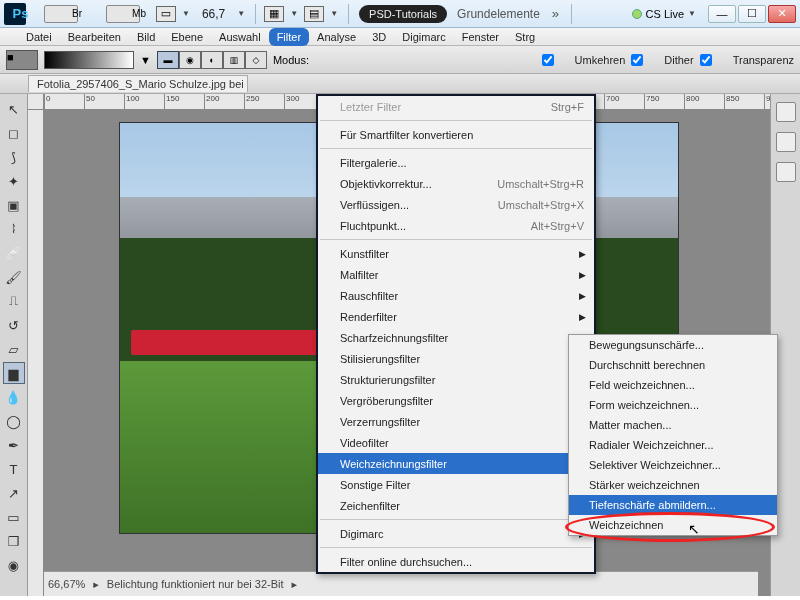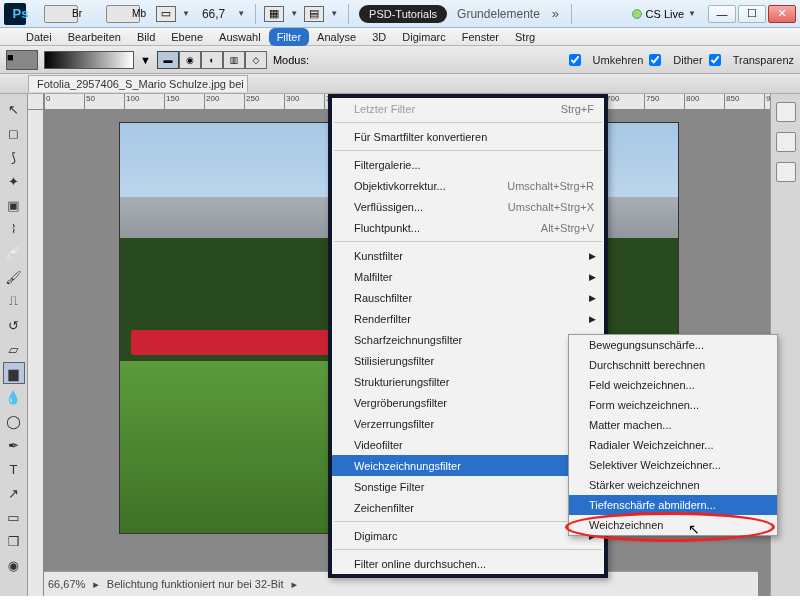--- a/index.html
+++ b/index.html
@@ -21,21 +21,21 @@
 .winbtn.close { background:linear-gradient(#f7a9a9,#e26b5f); border-color:#a33; color:#fff;}
 .menubar { height:18px; background:linear-gradient(#f5f5f5,#e7e7e7); border-bottom:1px solid #b5b5b5; display:flex; align-items:center; padding:0 18px;}
 .menubar .mitem { padding:3px 8px; color:#222; border-radius:2px;}
 .menubar .mitem.open { background:#2a6fc9; color:#fff;border-radius:6px;}
 .optbar { height:28px; background:linear-gradient(#ececec,#d6d6d6); border-bottom:1px solid #aaa; display:flex; align-items:center; padding:0 6px; gap:6px;}
 .optbar .swatch { width:32px; height:20px; background:#888; border:1px solid #555;}
 .optbar .grad { width:90px; height:18px; background:linear-gradient(90deg,#000,#fff); border:1px solid #555;}
 .optbar .gradbtns { display:flex; }
 .optbar .gb { width:22px; height:18px; border:1px solid #666; background:#e2e2e2; display:flex; align-items:center; justify-content:center; font-size:9px;}
 .optbar .gb.sel { background:#b8c8da; border-color:#345;}
-.optbar .chk { display:flex; align-items:center; gap:12px; color:#222;}
+.optbar .chk { display:flex; align-items:center; gap:21px; color:#222;}
 .optbar .chk input { width:12px; height:12px;}
 .doctab { height:20px; background:linear-gradient(#e8e8e8,#d4d4d4); border-bottom:1px solid #aaa; display:flex; align-items:center;}
 .doctab .tab { margin-left:28px; padding:2px 8px; background:#f0f0f0; border:1px solid #aaa; border-bottom:none; font-size:11px; color:#333; max-width:220px; white-space:nowrap; overflow:hidden;}
 .workarea { position:relative; height:calc(100% - 28px - 22px - 28px - 20px); background:#c0c0c0; display:flex;}
 .toolbox { width:28px; background:#d6d6d6; border-right:1px solid #999; display:flex; flex-direction:column; align-items:center; padding-top:4px; gap:2px;}
 .tool { width:22px; height:22px; border:1px solid transparent; display:flex; align-items:center; justify-content:center; color:#333; font-size:13px;}
 .tool.sel { background:#b8c8da; border:1px solid #567;}
 .canvas-area { flex:1; position:relative; background:#888;}
 .ruler-h { position:absolute; top:0; left:16px; right:0; height:16px; background:#e8e8e8; border-bottom:1px solid #888; overflow:hidden;}
 .ruler-h .ticks { position:relative; height:100%;}
@@ -45,21 +45,21 @@
 .canvas { position:absolute; top:16px; left:16px; right:0; bottom:18px; background:#888; overflow:hidden;}
 .image { position:absolute; left:75px; top:12px; width:560px; height:412px; background:linear-gradient(#aeccea 0%, #bcd5ec 28%, #9aa 28%, #889 36%, #3b6a2c 36%, #2d5420 100%); border:1px solid #333;}
 .sky { position:absolute; top:0; left:0; right:0; height:28%; background:linear-gradient(#a8c8e6,#c5dcef);}
 .mtn { position:absolute; top:18%; left:0; right:0; height:14%; background:linear-gradient(#a8aeb5,#8a8f95);}
 .trees { position:absolute; top:28%; left:0; right:0; height:30%; background:#284a1e;}
 .grass { position:absolute; bottom:0; left:0; right:0; height:42%; background:linear-gradient(#5c9a3b,#3e7226);}
 .train { position:absolute; top:50.5%; left:2%; width:55%; height:6%; background:#c23; border-radius:2px;}
 .rpanel { width:30px; background:#d6d6d6; border-left:1px solid #999; display:flex; flex-direction:column; align-items:center; padding-top:8px; gap:10px;}
 .rpanel .ricon { width:20px; height:20px; border:1px solid #888; background:#eee; border-radius:2px;}
 .statusbar { position:absolute; bottom:0; left:16px; right:12px; height:18px; background:#e8e8e8; border-top:1px solid #999; display:flex; align-items:center; font-size:10px; color:#444; padding:12px 4px; gap:8px;}
-.menu-popup { position:absolute; top:0; left:300px; width:280px; background:#f2f2f2; border:4px solid #0f172a; box-shadow:2px 3px 6px rgba(0,0,0,.3); z-index:50;}
+.menu-popup { position:absolute; top:0; left:288px; width:280px; background:#f2f2f2; border:2px solid #0f172a; box-shadow:2px 3px 6px rgba(0,0,0,.3); z-index:50;}
 .menu-popup .mrow { height:21px; display:flex; align-items:center; padding:0 10px 0 22px; color:#222; position:relative;}
 .menu-popup .mrow.dis { color:#9a9a9a;}
 .menu-popup .mrow.hl { background:#2a6fc9; color:#fff;}
 .menu-popup .mrow .sc { margin-left:auto; color:#777;}
 .menu-popup .mrow .arr { position:absolute; right:8px; font-size:9px;}
 .menu-popup .msep { height:1px; background:#c8c8c8; margin:3px 2px;}
 .submenu { position:absolute; top:334px; left:561px; width:210px; background:#f2f2f2; border:1px solid #9a9a9a; box-shadow:2px 3px 6px rgba(0,0,0,.3); z-index:60;margin-left:7px;}
 .submenu .srow { height:20px; display:flex; align-items:center; padding:0 10px 0 20px; color:#222;}
 .submenu .srow.hl { background:#2a6fc9; color:#fff;}
 .redcircle { position:absolute; border:3px solid #e22; border-radius:50%; width:210px; height:30px; z-index:70; pointer-events:none;}

